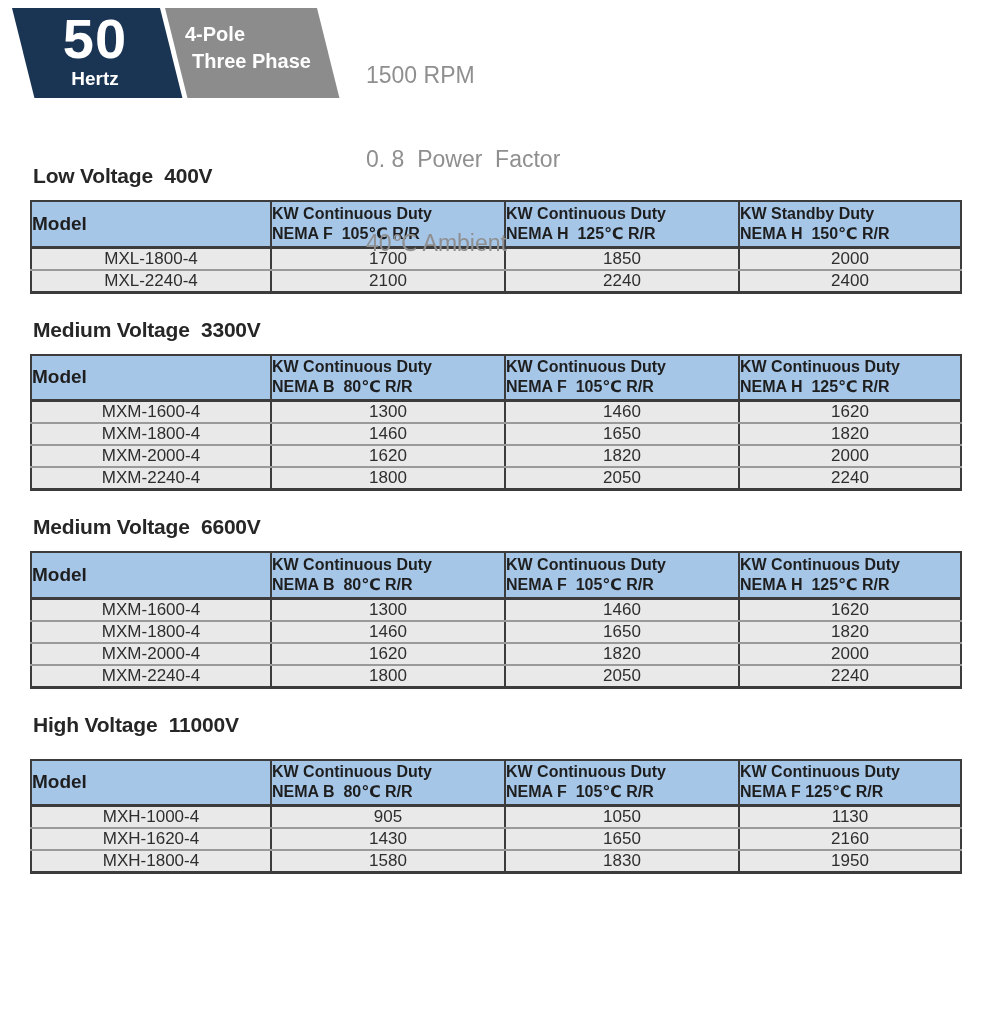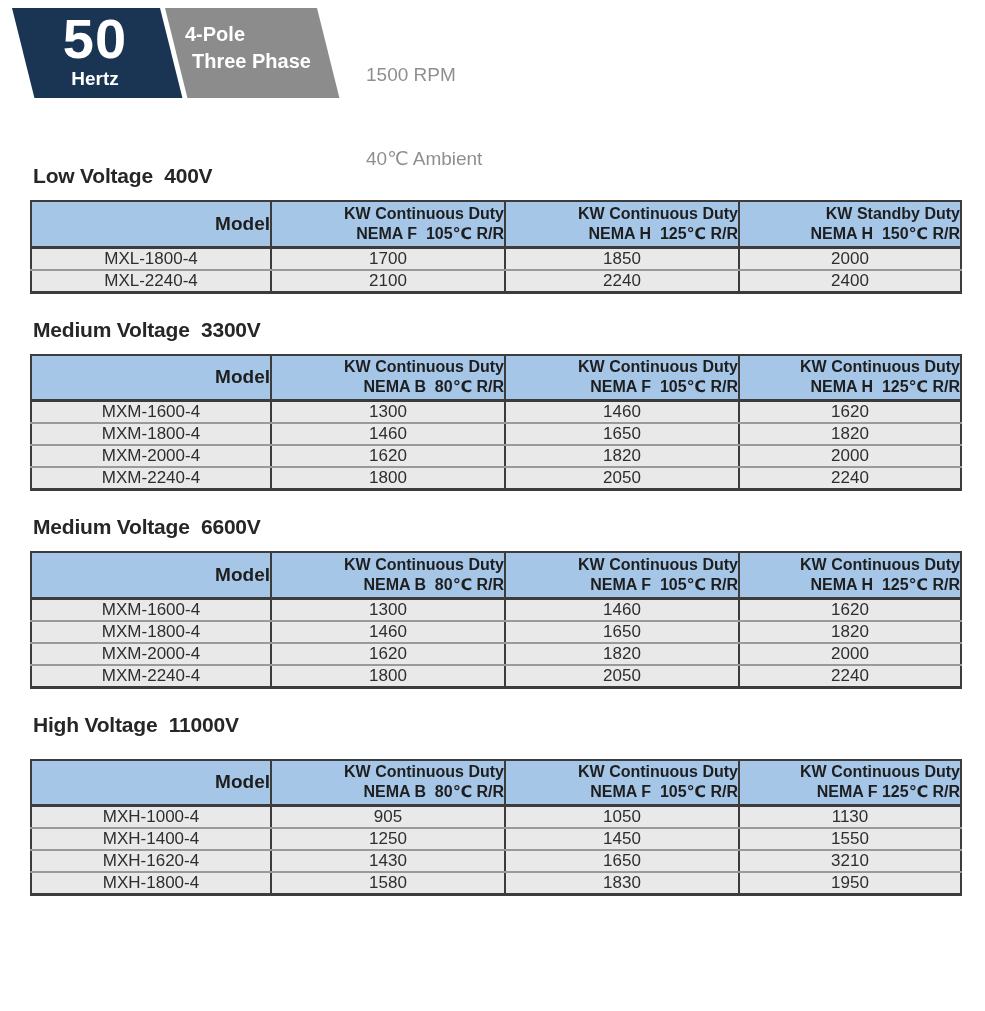--- a/index.html
+++ b/index.html
@@ -34,37 +34,37 @@
   .freq-wrap{display:flex;flex-direction:column;align-items:center;padding-left:18px;}
   .freq-value{
     color:#ffffff;font-weight:bold;font-size:56px;line-height:58px;margin-top:2px;
     letter-spacing:1px;
   }
   .freq-unit{color:#ffffff;font-weight:bold;font-size:19px;line-height:22px;}
   .pole-wrap{padding:13px 0 0 20px;color:#ffffff;font-weight:bold;font-size:20px;line-height:27px;}
   .pole-line2{padding-left:7px;}
   .specs{
     position:absolute;left:366px;top:5px;color:var(--spec-gray);
-    font-size:19px;line-height:28px;white-space:pre;
+    font-size:23px;line-height:28px;white-space:pre;
   }
   
   .voltage-section{margin-left:30px;width:964px;}
   .section-title{
     font-size:21px;font-weight:bold;color:var(--title-color);
     margin:24px 0 12px 3px;white-space:pre;letter-spacing:-0.2px;
   }
   .voltage-section:first-of-type .section-title{margin-top:64px;}
   .voltage-section:last-of-type .section-title{margin-bottom:22px;}
   table.spec-table{
     border-collapse:collapse;width:932px;table-layout:fixed;
   }
   .spec-table th,.spec-table td{border:2px solid var(--border-dark);}
   .spec-table th{
     background:var(--header-blue);height:46px;font-weight:bold;font-size:16px;
-    color:#1e1e1e;text-align:right;vertical-align:middle;white-space:pre;
+    color:#1e1e1e;text-align:left;vertical-align:middle;white-space:pre;
     line-height:20px;padding:0;
   }
   .spec-table th:first-child{font-size:19px;width:240px;}
   .spec-table th:nth-child(2),.spec-table th:nth-child(3){width:234px;}
   .spec-table thead th{border-bottom:3px solid var(--border-dark);}
   .spec-table td{
     background:var(--row-gray);height:21px;text-align:center;vertical-align:middle;
     font-size:17px;color:var(--cell-text);padding:0;white-space:pre;
     border-top:2px solid var(--border-light);border-bottom:2px solid var(--border-light);
     border-left:2px solid var(--border-dark);border-right:2px solid var(--border-dark);
@@ -82,20 +82,21 @@
     </div>
   </div>
   <div class="badge badge-gray">
     <div class="unskew pole-wrap">
       <div class="pole-line1">4-Pole</div>
       <div class="pole-line2">Three Phase</div>
     </div>
   </div>
   <div class="specs">
     <div>1500 RPM</div>
+    <div>0. 8  Power  Factor</div>
     <div>40℃ Ambient</div>
   </div>
 </header>
 
 <main id="tables-container">
     <section class="voltage-section">
       <h2 class="section-title">Low Voltage  400V</h2>
       <table class="spec-table">
         <thead>
           <tr>
@@ -211,30 +212,24 @@
           </tr>
         </thead>
         <tbody>
           <tr>
             <td>MXH-1000-4</td>
             <td>905</td>
             <td>1050</td>
             <td>1130</td>
           </tr>
           <tr>
-            <td>MXH-1400-4</td>
-            <td>1250</td>
-            <td>1450</td>
-            <td>1550</td>
-          </tr>
-          <tr>
             <td>MXH-1620-4</td>
             <td>1430</td>
             <td>1650</td>
-            <td>3210</td>
+            <td>2160</td>
           </tr>
           <tr>
             <td>MXH-1800-4</td>
             <td>1580</td>
             <td>1830</td>
             <td>1950</td>
           </tr>
         </tbody>
       </table>
     </section>

